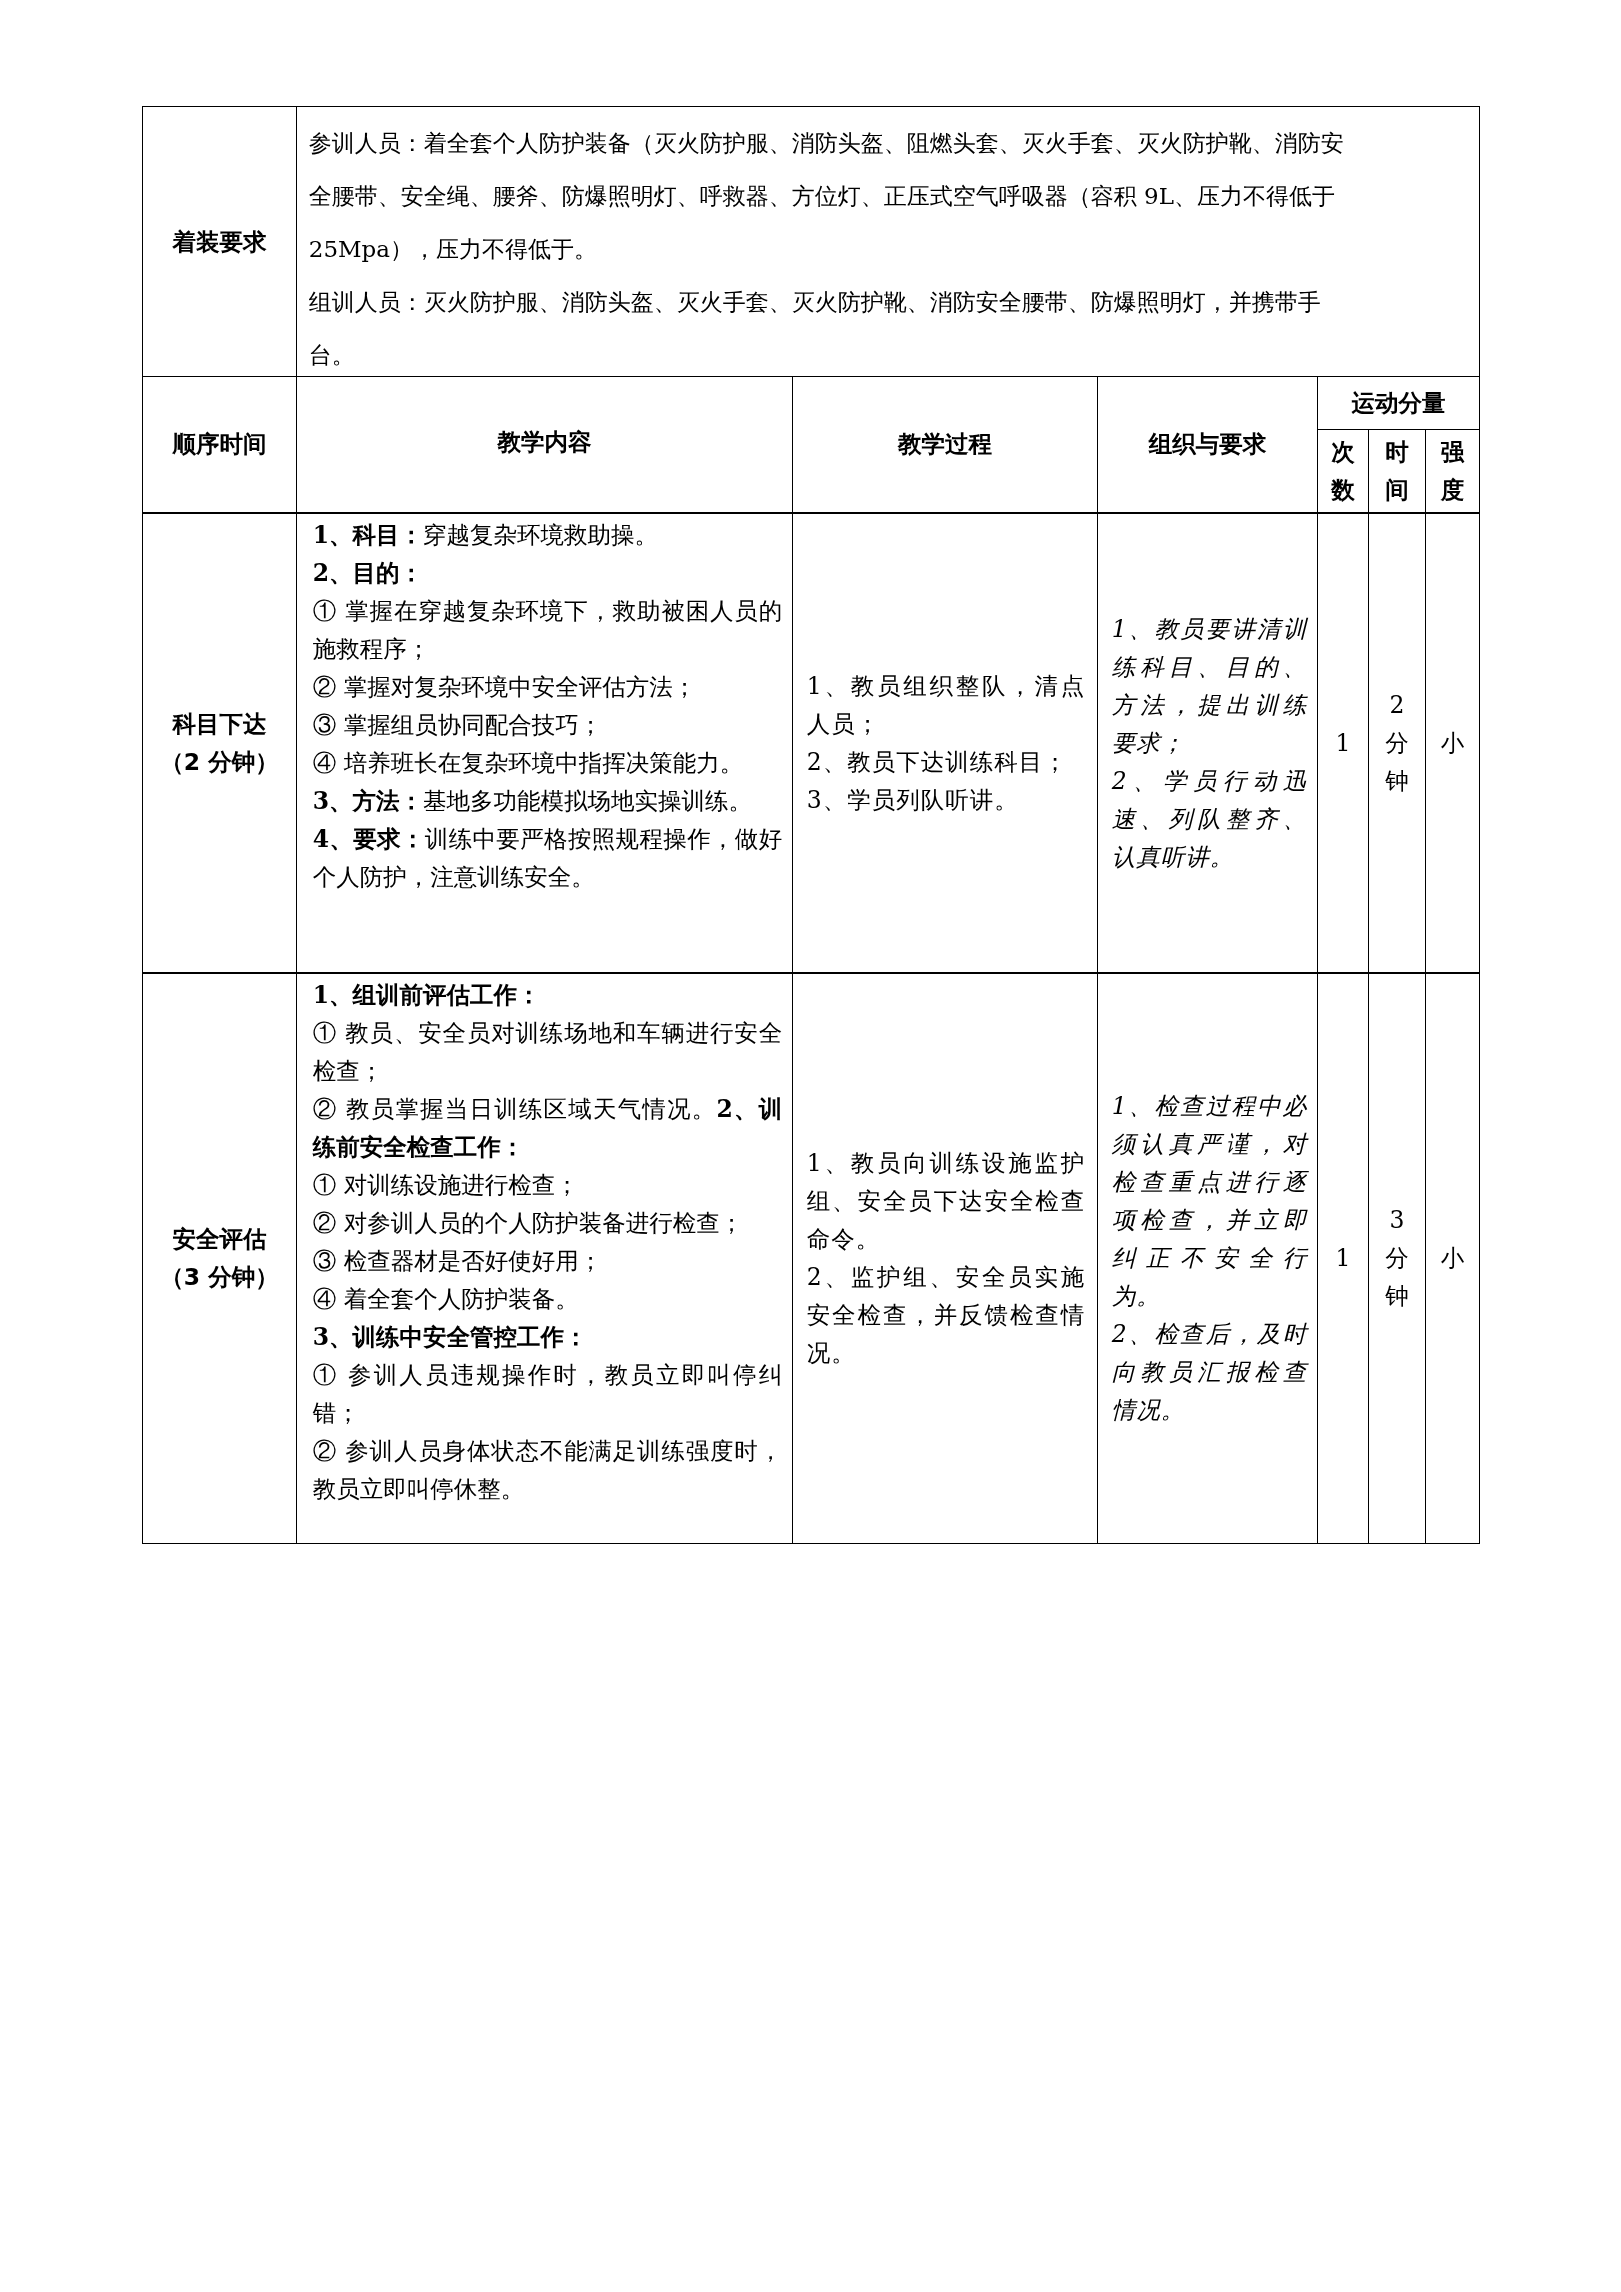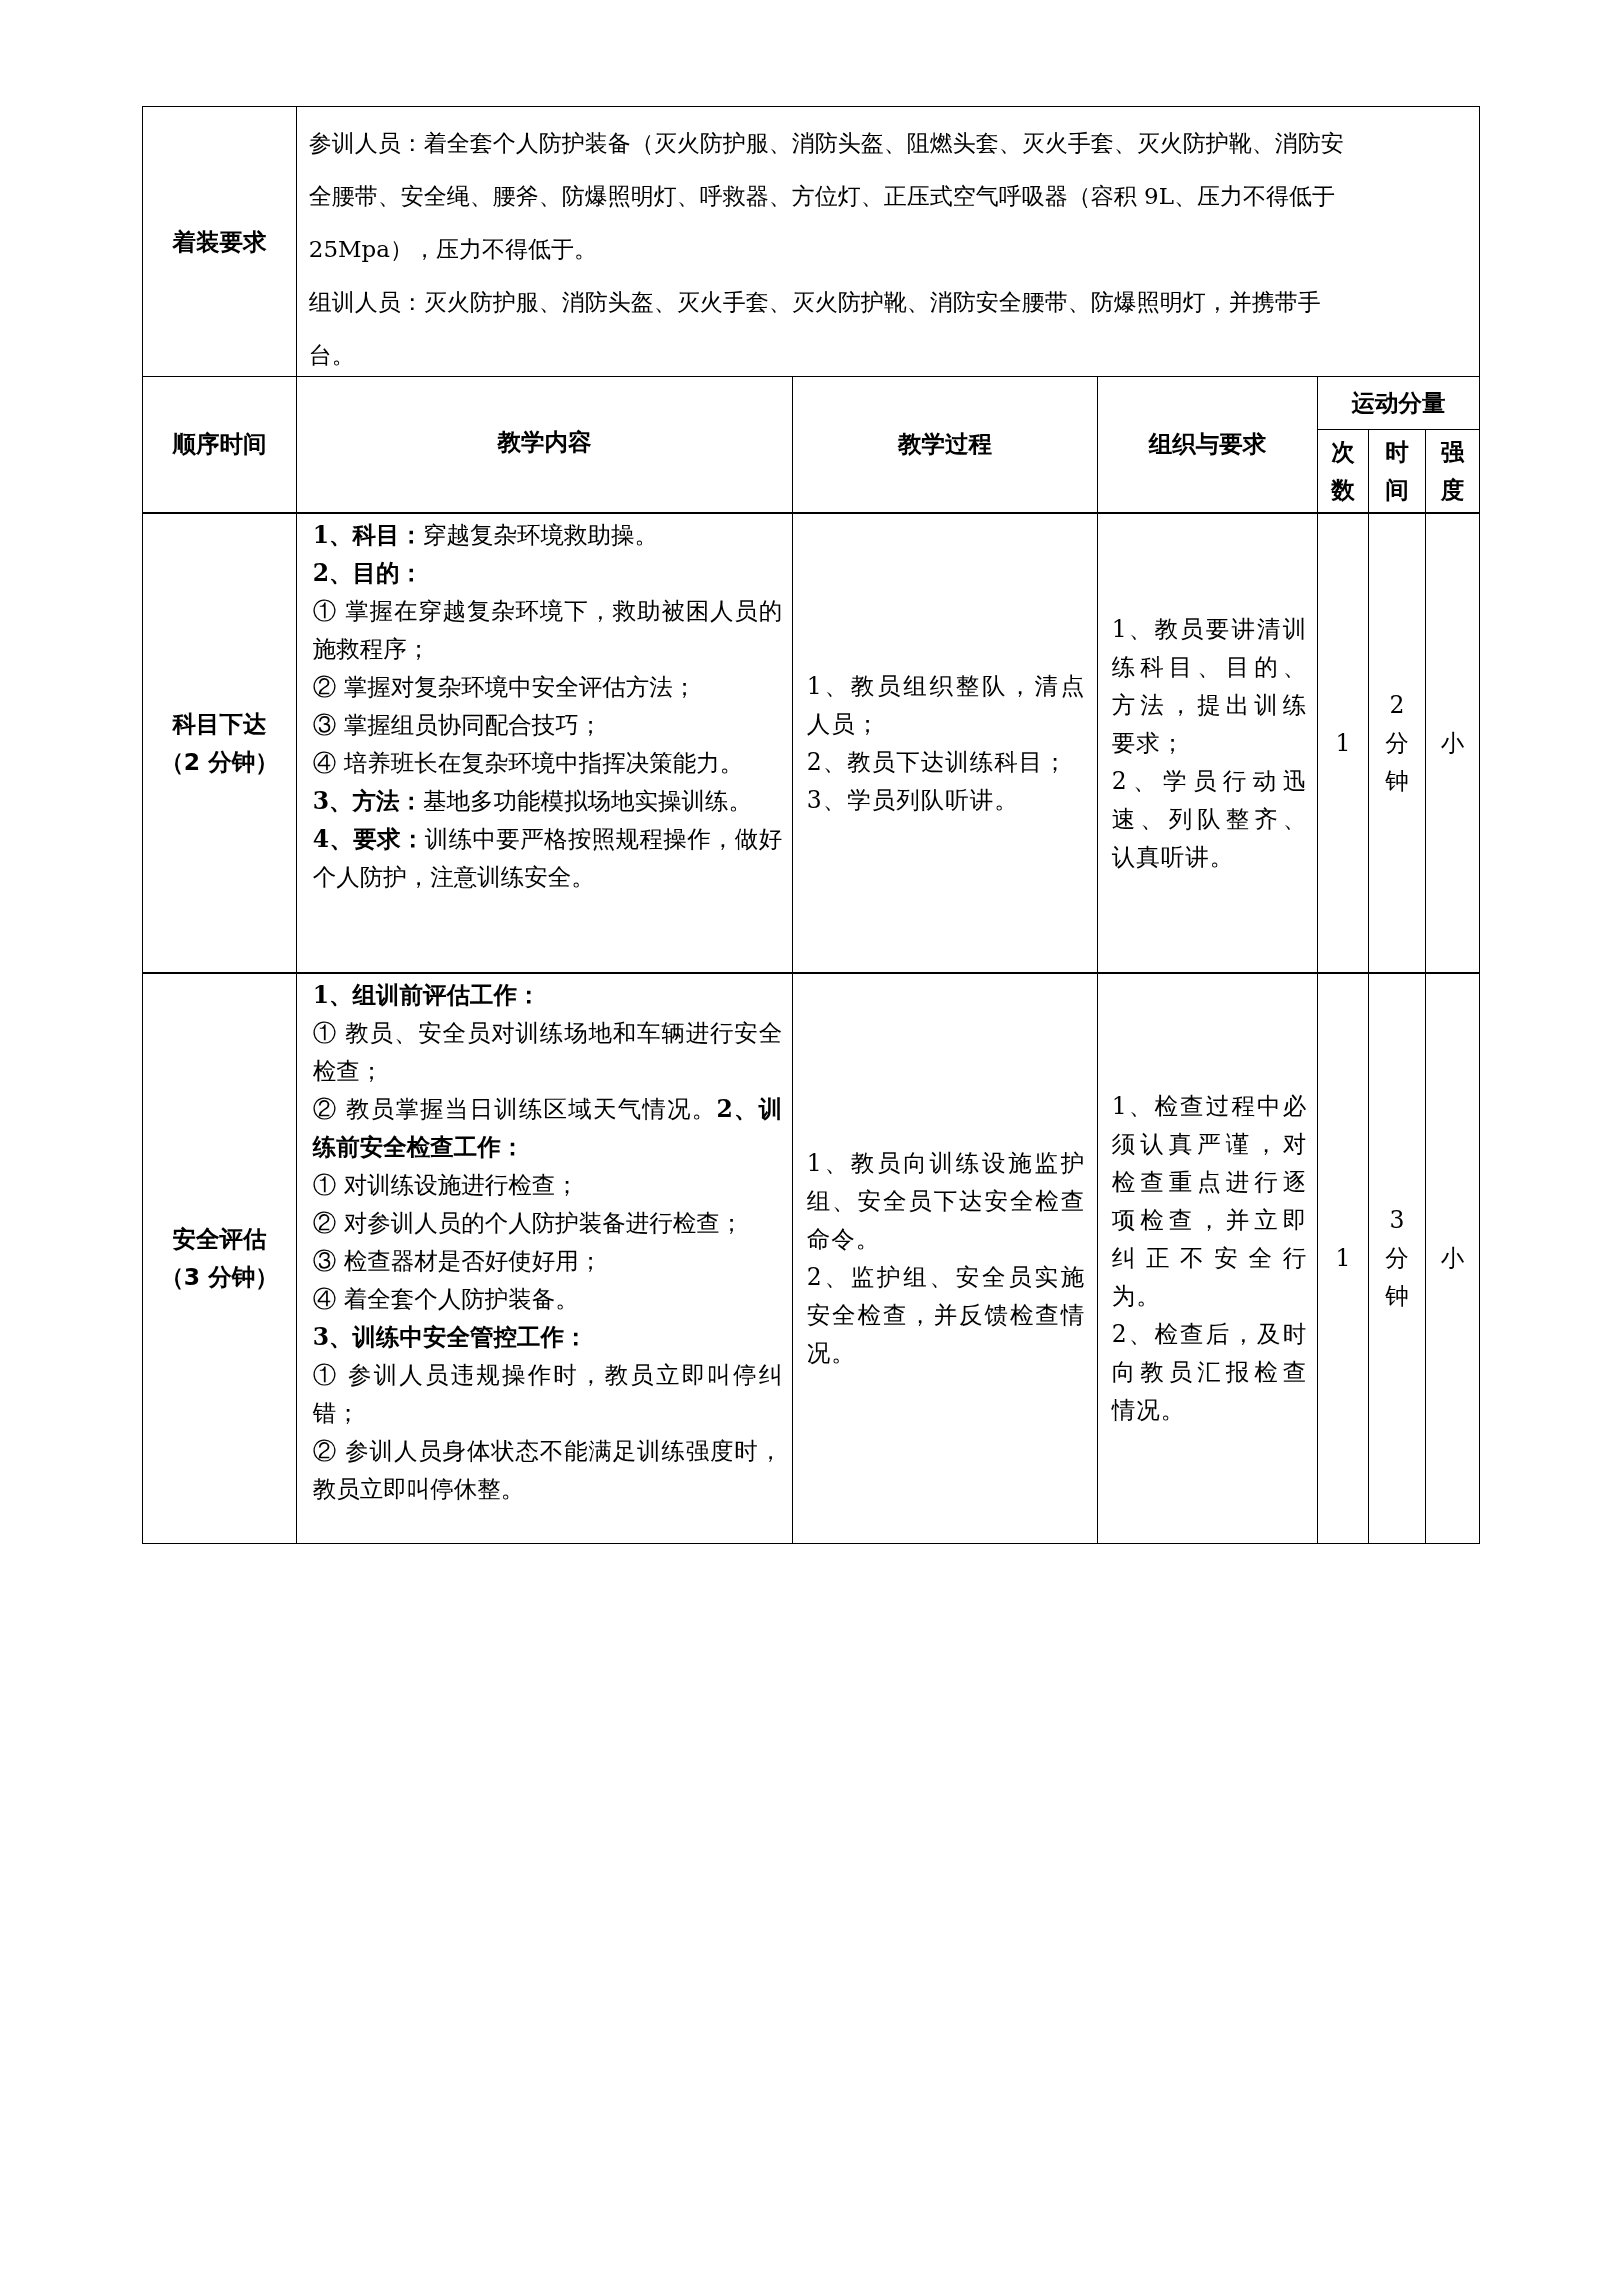--- a/index.html
+++ b/index.html
@@ -80,20 +80,21 @@
     }
     .proc-cell {
       padding: 0 11.8px 0 13.7px !important;
       text-align: justify;
       letter-spacing: 1px;
     }
     .req-cell {
       padding: 0 9.8px 0 13.7px !important;
       text-align: justify;
       letter-spacing: 1px;
+      font-style: italic;
     }
   </style>
 </head>
 <body>
 
 <div class="page">
   <table class="plan">
     <colgroup>
       <col style="width:154px">
       <col style="width:496px">

